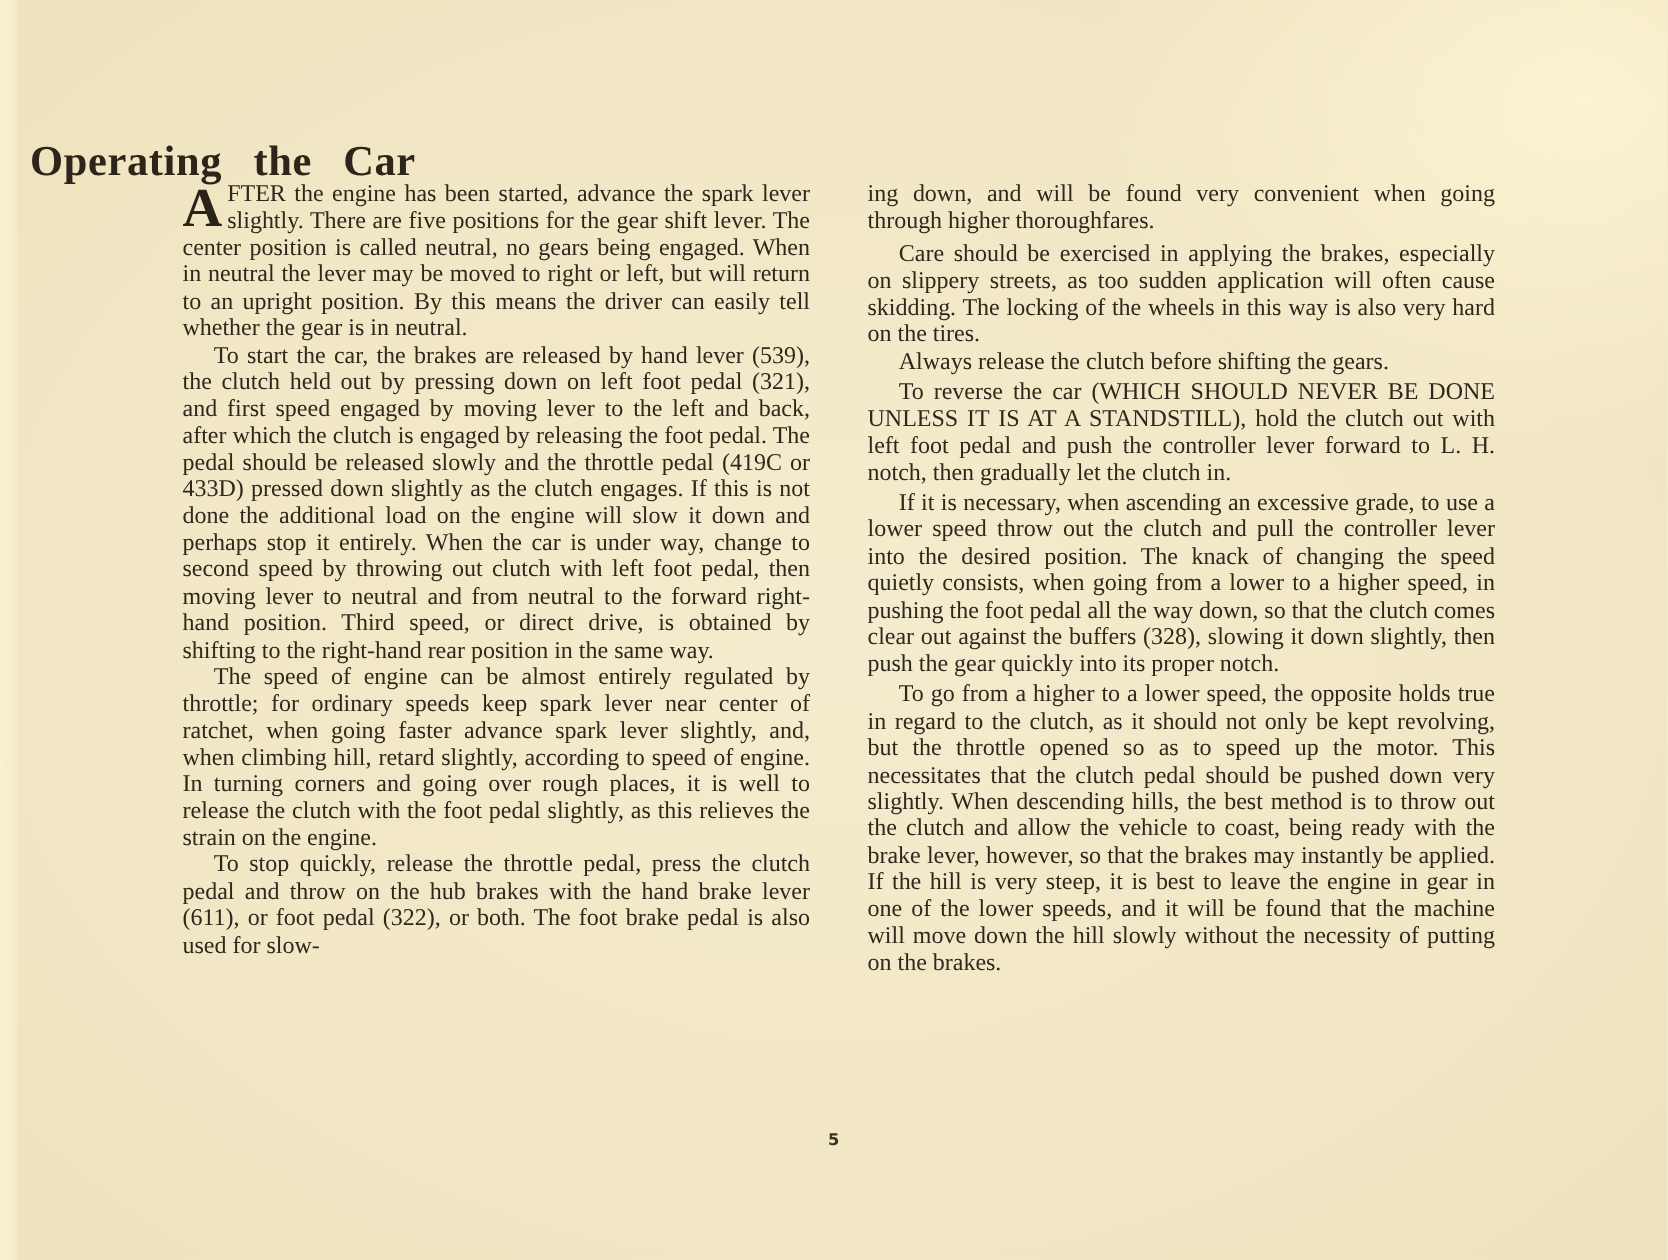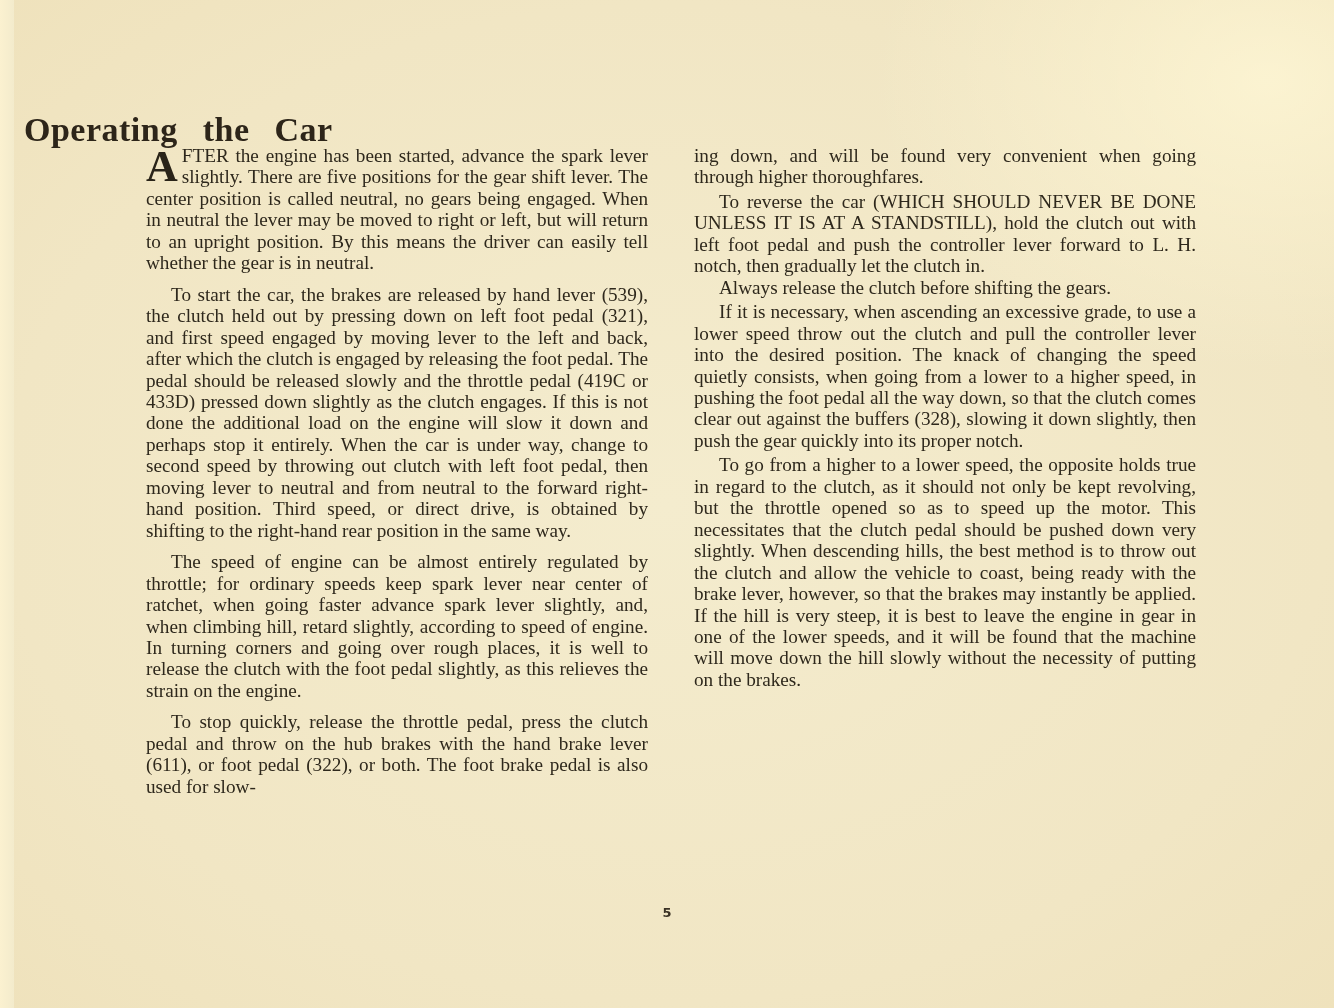--- a/index.html
+++ b/index.html
@@ -53,21 +53,21 @@
       line-height: 21.45px;
       text-align: justify;
       color: #2e281c;
     }
     .col-left { left: 146px; }
     .col-right { left: 694px; top: 145px; }
     .para {
       margin: 0;
       text-indent: 25px;
     }
-    .para.gap { margin-top: 10px; }
+    .para.gap { }
     .para.no-indent { text-indent: 0; }
     .para.cont { text-indent: 0; }
     .dropcap {
       float: left;
       font-size: 44px;
       line-height: 36px;
       font-weight: bold;
       margin: 4px 4px 0 0;
       color: #2a2418;
     }
@@ -94,21 +94,22 @@
     <p class="para no-indent">
       <span class="dropcap">A</span><span>FTER the engine has been started, advance the spark lever slightly. There are five positions for the gear shift lever. The center position is called neutral, no gears being engaged. When in neutral the lever may be moved to right or left, but will return to an upright position. By this means the driver can easily tell whether the gear is in neutral.</span>
     </p>
     <p class="para gap">To start the car, the brakes are released by hand lever (539), the clutch held out by pressing down on left foot pedal (321), and first speed engaged by moving lever to the left and back, after which the clutch is engaged by releasing the foot pedal. The pedal should be released slowly and the throttle pedal (419C or 433D) pressed down slightly as the clutch engages. If this is not done the additional load on the engine will slow it down and perhaps stop it entirely. When the car is under way, change to second speed by throwing out clutch with left foot pedal, then moving lever to neutral and from neutral to the forward right-hand position. Third speed, or direct drive, is obtained by shifting to the right-hand rear position in the same way.</p>
     <p class="para gap">The speed of engine can be almost entirely regulated by throttle; for ordinary speeds keep spark lever near center of ratchet, when going faster advance spark lever slightly, and, when climbing hill, retard slightly, according to speed of engine. In turning corners and going over rough places, it is well to release the clutch with the foot pedal slightly, as this relieves the strain on the engine.</p>
     <p class="para gap">To stop quickly, release the throttle pedal, press the clutch pedal and throw on the hub brakes with the hand brake lever (611), or foot pedal (322), or both. The foot brake pedal is also used for slow-</p>
   </div>
 
   <div class="column col-right">
     <p class="para cont">ing down, and will be found very convenient when going through higher thoroughfares.</p>
+    <p class="para" style="margin-top:5px">Care should be exercised in applying the brakes, especially on slippery streets, as too sudden application will often cause skidding. The locking of the wheels in this way is also very hard on the tires.</p>
+    <p class="para">Always release the clutch before shifting the gears.</p>
     <p class="para" style="margin-top:3px">To reverse the car (WHICH SHOULD NEVER BE DONE UNLESS IT IS AT A STANDSTILL), hold the clutch out with left foot pedal and push the controller lever forward to L. H. notch, then gradually let the clutch in.</p>
-    <p class="para">Always release the clutch before shifting the gears.</p>
     <p class="para" style="margin-top:3px">If it is necessary, when ascending an excessive grade, to use a lower speed throw out the clutch and pull the controller lever into the desired position. The knack of changing the speed quietly consists, when going from a lower to a higher speed, in pushing the foot pedal all the way down, so that the clutch comes clear out against the buffers (328), slowing it down slightly, then push the gear quickly into its proper notch.</p>
     <p class="para" style="margin-top:3px">To go from a higher to a lower speed, the opposite holds true in regard to the clutch, as it should not only be kept revolving, but the throttle opened so as to speed up the motor. This necessitates that the clutch pedal should be pushed down very slightly. When descending hills, the best method is to throw out the clutch and allow the vehicle to coast, being ready with the brake lever, however, so that the brakes may instantly be applied. If the hill is very steep, it is best to leave the engine in gear in one of the lower speeds, and it will be found that the machine will move down the hill slowly without the necessity of putting on the brakes.</p>
   </div>
 
   <div class="page-number">5</div>
 
 </div>
 
 </body></html>

